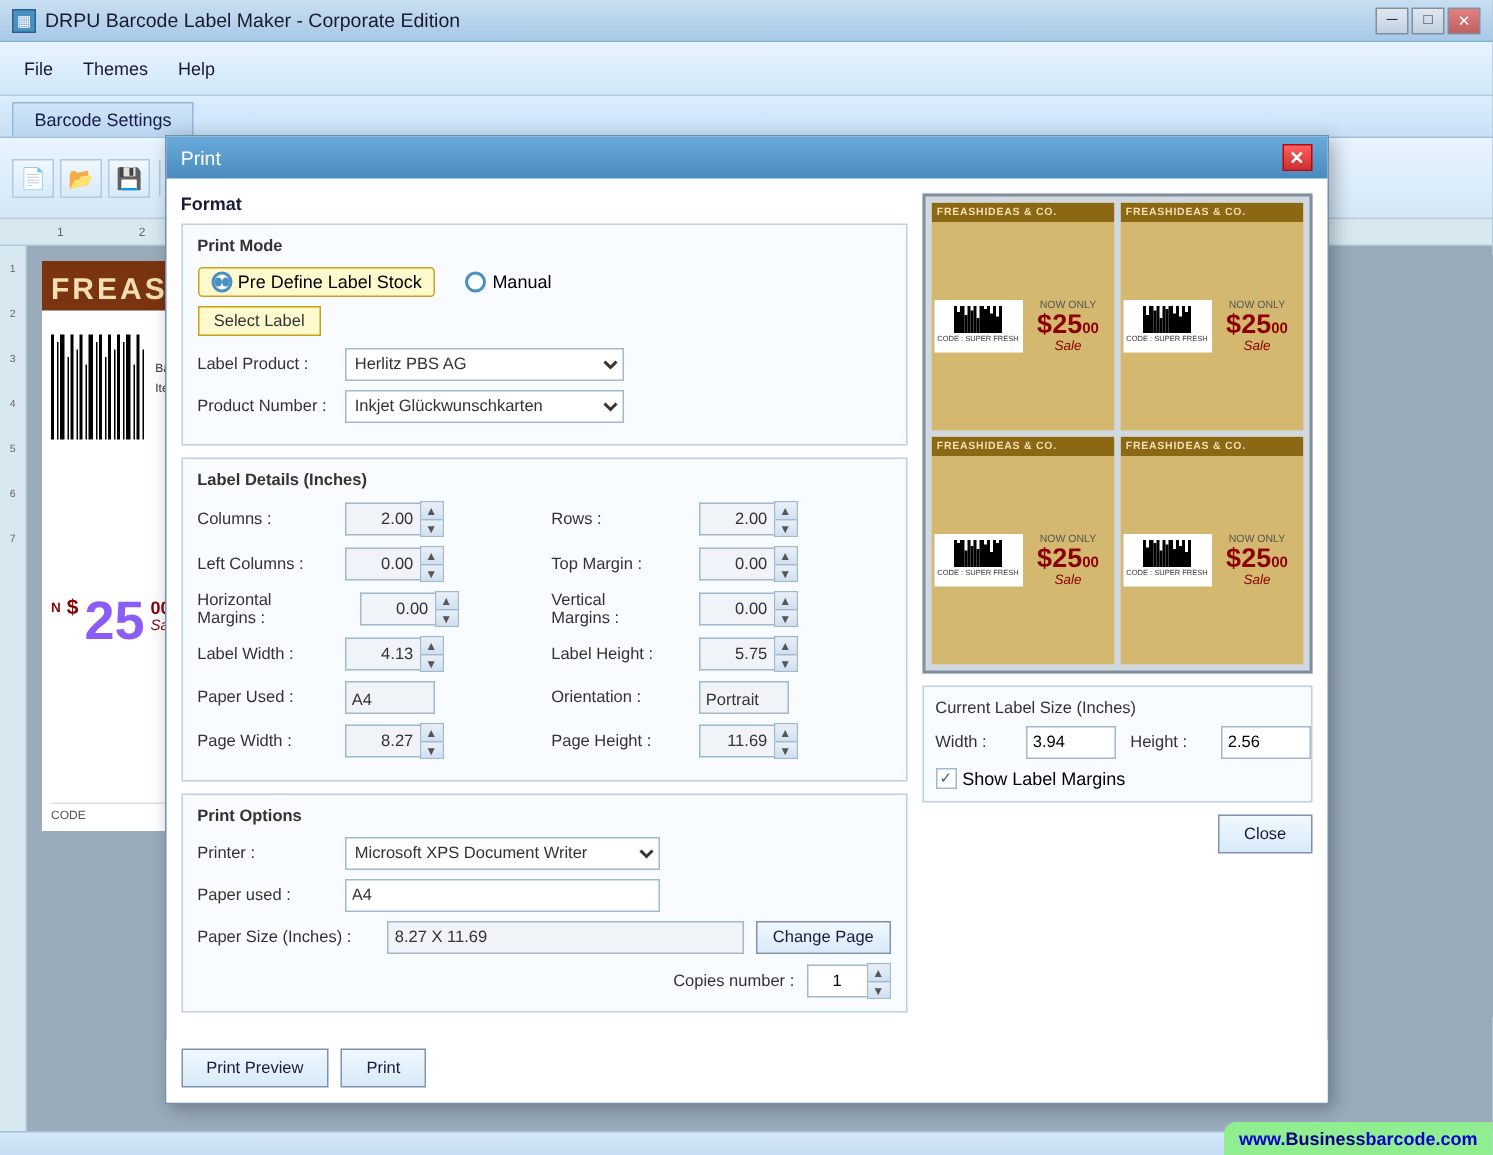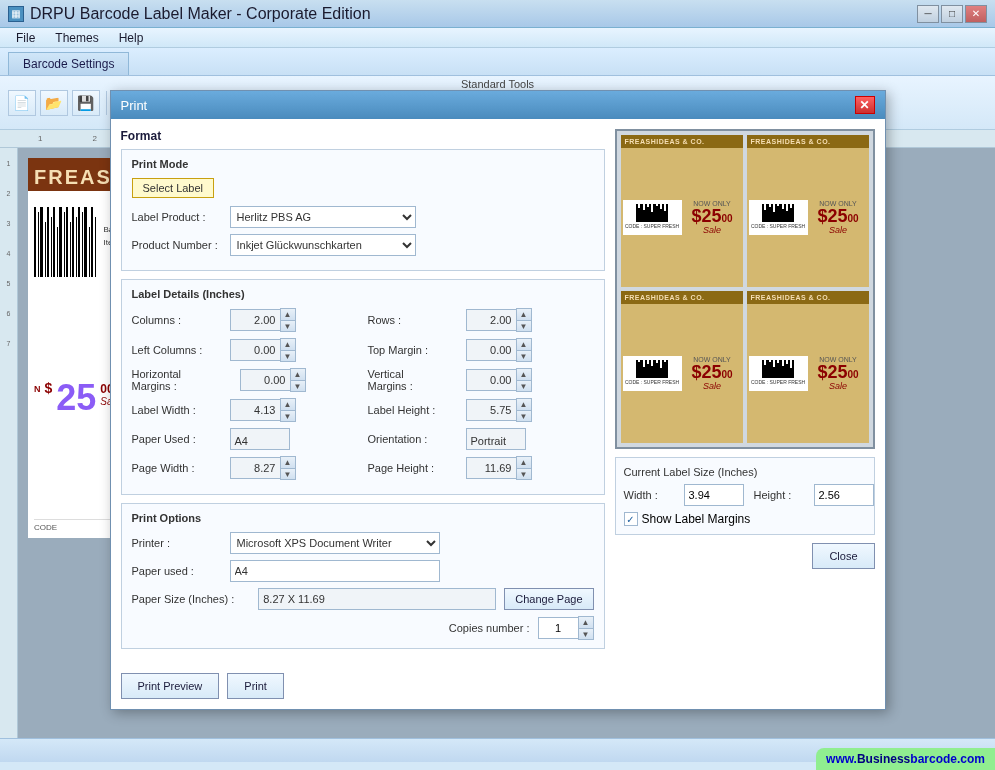--- a/index.html
+++ b/index.html
@@ -10,29 +10,29 @@
       background: linear-gradient(to bottom, #c8dff0, #a8c8e8);
       height: 28px;
       display: flex;
       align-items: center;
       justify-content: space-between;
       padding: 0 8px;
       border-bottom: 1px solid #7ab0d0;
     }
     .title-bar-left { display: flex; align-items: center; gap: 6px; }
     .title-bar-icon { width: 16px; height: 16px; background: #4a90c0; border: 1px solid #2a6090; display: flex; align-items: center; justify-content: center; font-size: 10px; color: white; }
-    .title-bar-title { font-size: 16px; color: #1a1a2e; font-weight: normal; }
+    .title-bar-title { font-size: 13px; color: #1a1a2e; font-weight: normal; }
     .title-bar-controls { display: flex; gap: 2px; }
     .title-btn { width: 22px; height: 18px; display: flex; align-items: center; justify-content: center; background: linear-gradient(to bottom, #e0e8f0, #c0d0e0); border: 1px solid #8090a0; font-size: 10px; cursor: pointer; color: #333; }
     .title-btn.close { background: linear-gradient(to bottom, #e08080, #c06060); color: white; }
 
     
     .menu-bar {
       background: linear-gradient(to bottom, #e8f4ff, #d0e8f8);
-      height: 20px;
+      height: 36px;
       display: flex;
       align-items: center;
       padding: 0 8px;
       gap: 4px;
       border-bottom: 1px solid #b0cce0;
     }
     .menu-item { padding: 2px 8px; font-size: 12px; cursor: pointer; color: #1a1a2e; }
 
     
     .tab-bar {
@@ -705,20 +705,32 @@
     <div class="dialog-close-btn">✕</div>
   </div>
 
   <div class="dialog-body">
 
     <div class="dialog-left">
       <div class="section-title">Format</div>
 
       <div class="group-box">
         <div class="group-title">Print Mode</div>
+        <div class="radio-group">
+          <div class="radio-selected-bg">
+            <div class="radio-btn selected">
+              <div style="width:6px;height:6px;border-radius:50%;background:#4a90c0;"></div>
+            </div>
+            <span>Pre Define Label Stock</span>
+          </div>
+          <div class="radio-option">
+            <div class="radio-btn"></div>
+            <span>Manual</span>
+          </div>
+        </div>
 
         
         <div class="select-label-btn">Select Label</div>
 
         
         <div class="form-row">
           <span class="form-label">Label Product :</span>
           <select class="form-select wide">
             <option>Herlitz PBS AG</option>
           </select>

